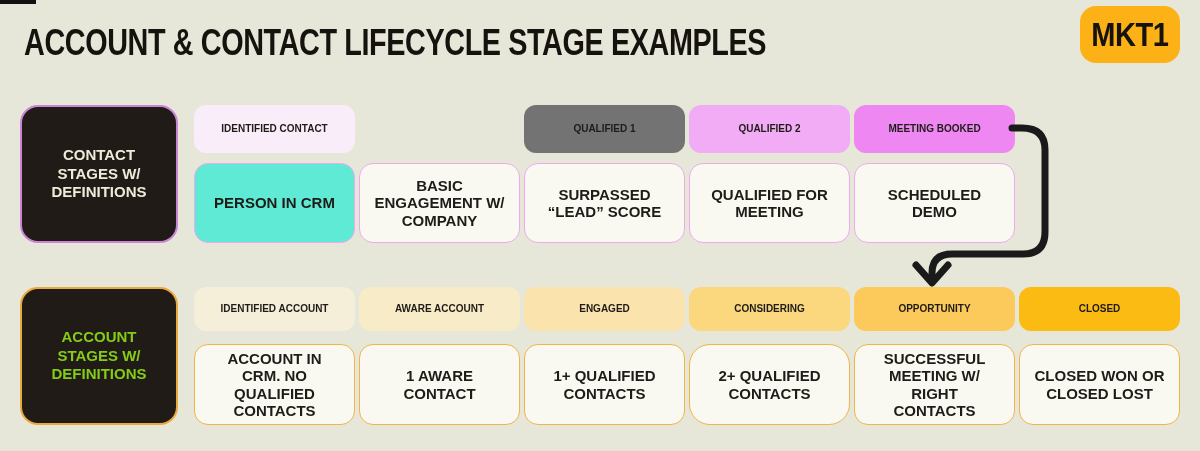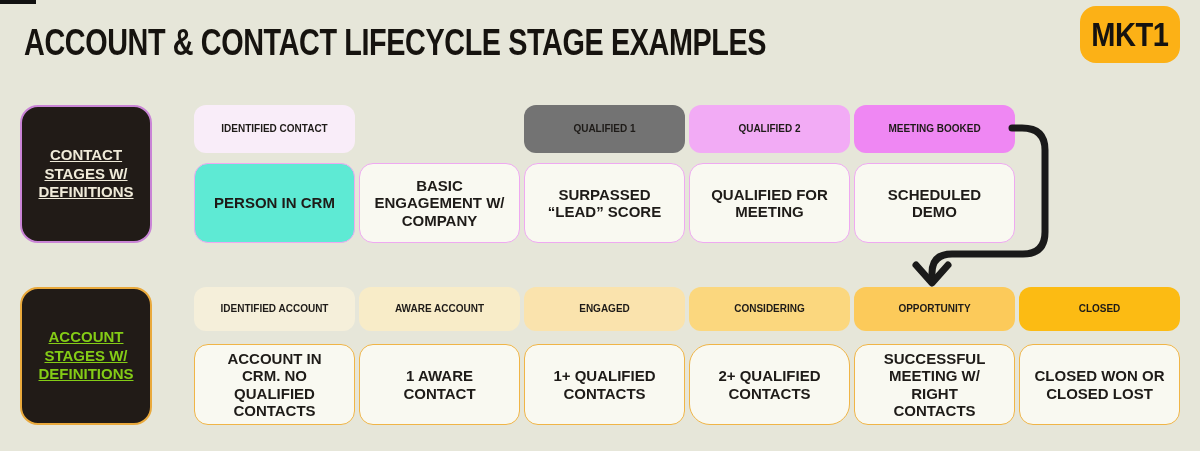--- a/index.html
+++ b/index.html
@@ -25,24 +25,24 @@
     transform:scaleX(0.88);
   }
   .stage-row{
     position:absolute; left:20px; width:1160px;
     display:grid; grid-template-columns:170px repeat(6, 1fr);
     column-gap:4px;
   }
   #row-contact{ top:105px; grid-template-rows:48px 80px; row-gap:10px; }
   #row-account{ top:287px; grid-template-rows:44px 81px; row-gap:13px; }
   .row-label{
-    grid-row:1 / 3; grid-column:1; width:132px; height:100%;
+    grid-row:1 / 3; grid-column:1; width:158px; height:100%;
     border-radius:18px; border:2px solid;
     display:flex; align-items:center; justify-content:center; text-align:center;
-    font-weight:bold; font-size:15px; line-height:1.25; padding:0 18px;text-decoration:underline;
+    font-weight:bold; font-size:15px; line-height:1.25; padding:0 18px;
   }
   .stage-header{
     border-radius:12px;
     display:flex; align-items:center; justify-content:center; text-align:center;
     font-weight:bold; font-size:10px; line-height:1.12; padding:2px 16px;
     color:#1e1b18;
   }
   .stage-def{
     border-radius:14px; border:1.5px solid;
     display:flex; align-items:center; justify-content:center; text-align:center;

